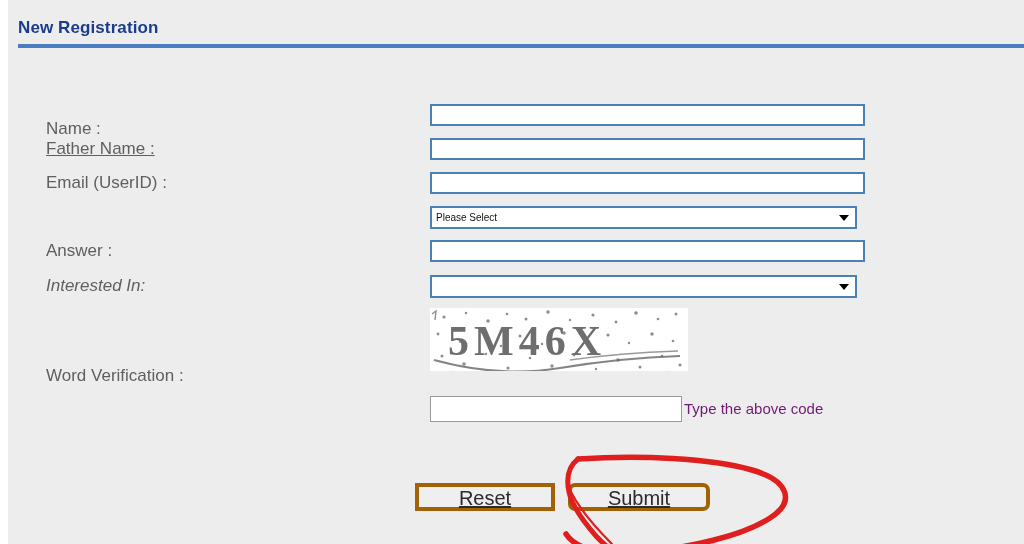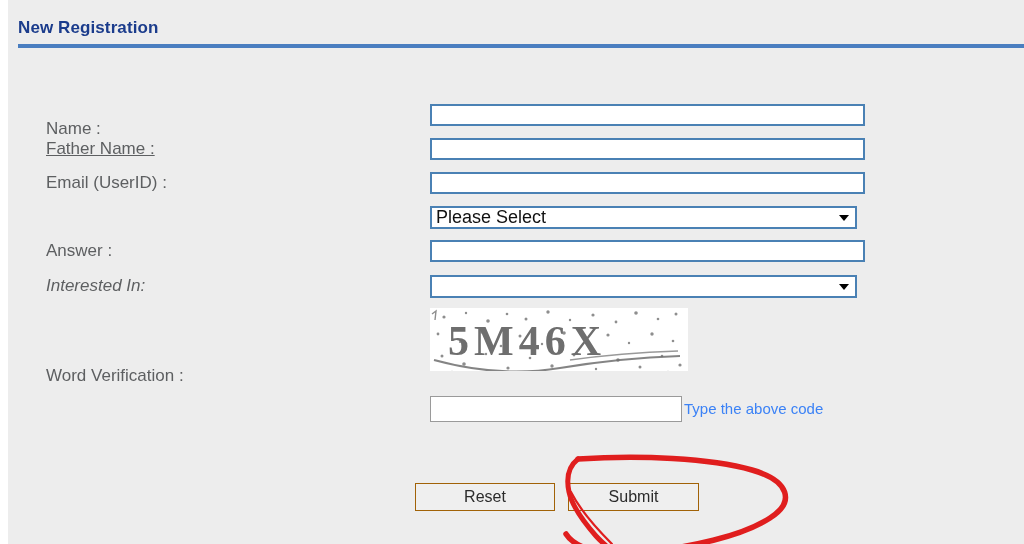--- a/index.html
+++ b/index.html
@@ -89,21 +89,21 @@
 
   .select-input {
     position: absolute;
     left: 430px;
     width: 427px;
     height: 23px;
     box-sizing: border-box;
     background: #ffffff;
     border: 2px solid #4a81b4;
     font-family: "Liberation Sans", sans-serif;
-    font-size: 18px;
+    font-size: 10px;
     color: #111111;
     padding: 0 4px;
     line-height: 19px;
     white-space: nowrap;
     overflow: hidden;
   }
   .select-caret {
     position: absolute;
     right: 6px;
     top: 50%;
@@ -140,40 +140,41 @@
     font-size: 14px;
     color: #222222;
     padding: 0 4px;
     outline: none;
   }
   .verify-hint {
     position: absolute;
     left: 684px;
     top: 400px;
     font-size: 15px;
-    color: #3b82f6;
+    color: #701a75;
     white-space: nowrap;
   }
 
   
   .form-button {
     position: absolute;
     top: 483px;
     height: 28px;
     box-sizing: border-box;
     background: #efefef;
-    border: 1px solid #a16207;
-    font-family: "Liberation Sans", sans-serif;
-    font-size: 16px;
+    border: 4px solid #a16207;
+    font-family: "Liberation Sans", sans-serif;
+    font-size: 20px;
     color: #2b2b2b;
     cursor: pointer;
     padding: 0;
+    text-decoration: underline;
   }
   #reset-button { left: 415px; width: 140px; }
-  #submit-button { left: 568px; width: 131px; }
+  #submit-button { left: 568px; width: 142px; border-radius: 7px; }
 
   
   .annotation {
     position: absolute;
     left: 0;
     top: 0;
     width: 1024px;
     height: 544px;
     pointer-events: none;
   }

